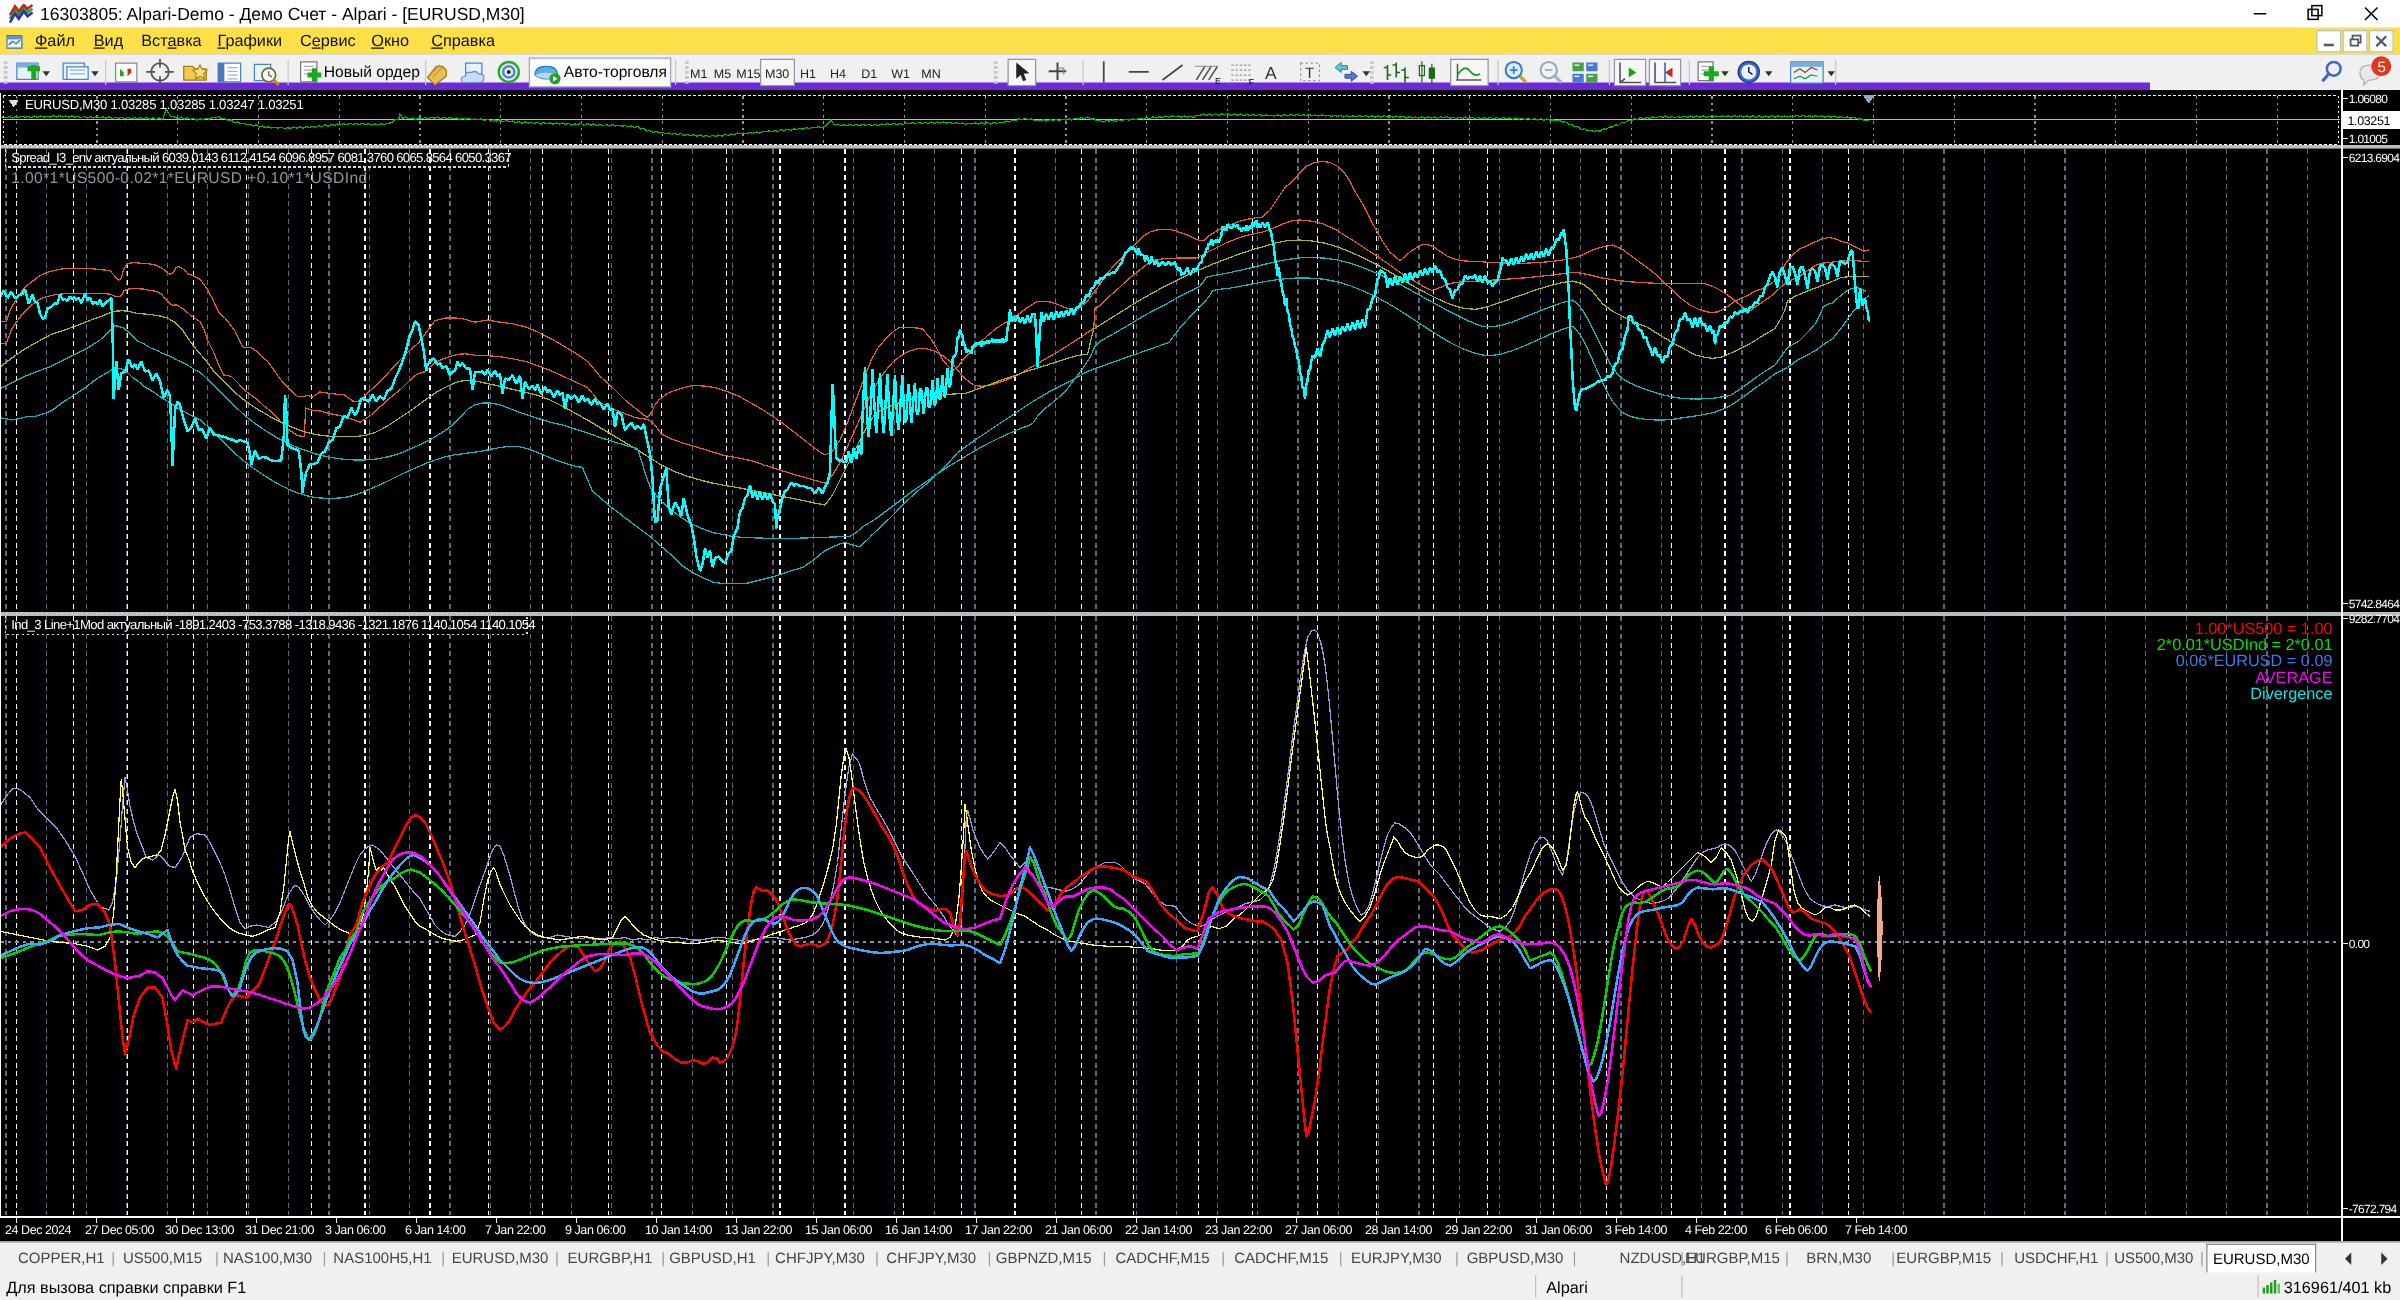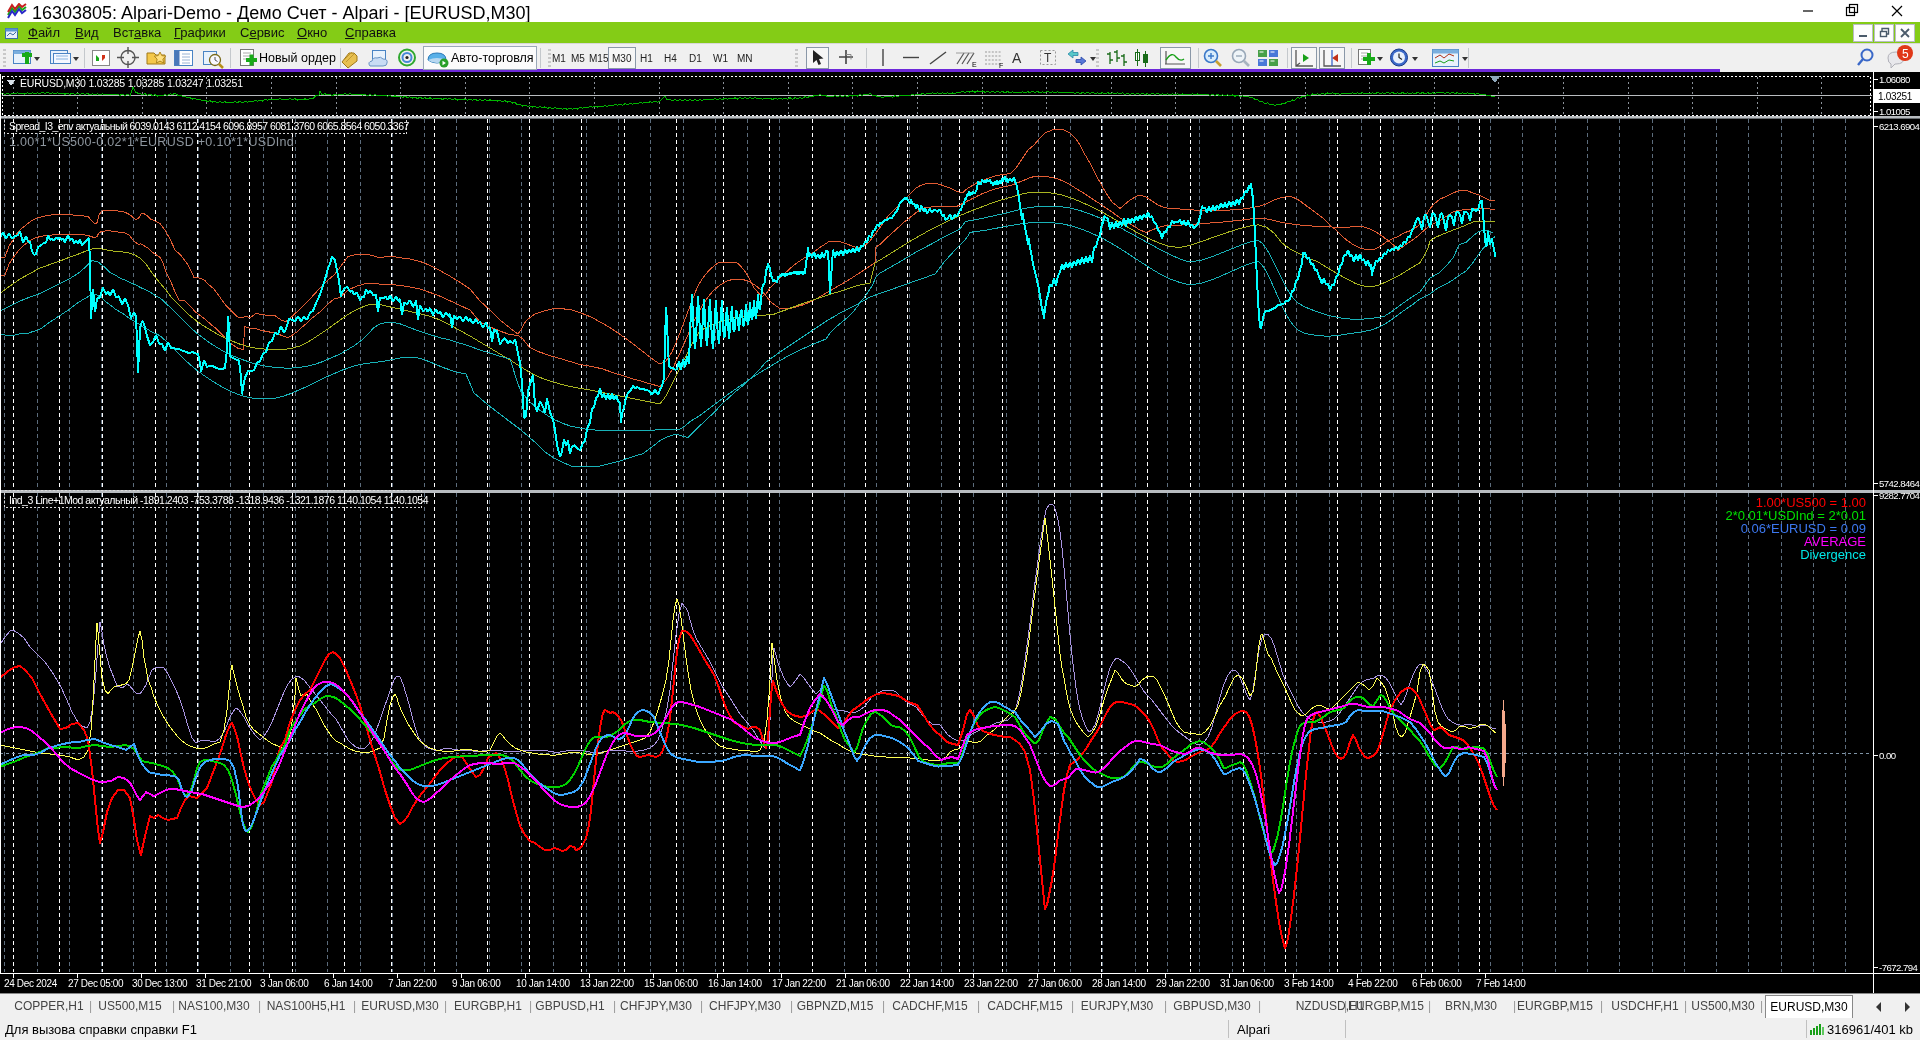--- a/index.html
+++ b/index.html
@@ -1,19 +1,19 @@
 <!DOCTYPE html>
 <html><head><meta charset="utf-8"><style>
 *{margin:0;padding:0;box-sizing:border-box}
 body{width:1920px;height:1040px;overflow:hidden;font-family:"Liberation Sans",sans-serif;background:#f0f0f0;position:relative}
 .abs{position:absolute}
-.titlebar{left:0;top:0;width:1920px;height:22px;background:#fff;color:#000;font-size:18px}
-.menubar{left:0;top:22px;width:1920px;height:22px;background:#84cc16;font-size:13px;color:#111;border-bottom:1px solid #d8d8d8}
+.titlebar{left:0;top:0;width:1920px;height:22px;background:#fff;color:#000;font-size:14px}
+.menubar{left:0;top:22px;width:1920px;height:22px;background:#fde047;font-size:13px;color:#111;border-bottom:1px solid #d8d8d8}
 .menuitem{position:absolute;top:3px}
-.toolbar{left:0;top:44px;width:1720px;height:28px;background:#f0f0f0;border-bottom:3px solid #6d28d9}
+.toolbar{left:0;top:44px;width:1720px;height:28px;background:#f0f0f0;border-bottom:6px solid #6d28d9}
 .tabsbar{left:0;top:993px;width:1920px;height:25px;background:#f0f0f0;border-top:1px solid #888;font-size:12px;color:#444}
 .statusbar{left:0;top:1018px;width:1920px;height:22px;background:#f0f0f0;font-size:13px;color:#000}
 .grip{position:absolute;top:5px;width:3px;height:18px;background:repeating-linear-gradient(180deg,#c8c8c8 0 2px,#f0f0f0 2px 4px)}
 .tsep{position:absolute;top:4px;width:1px;height:20px;background:#c4c8cc}
 svg text{font-family:"Liberation Sans",sans-serif}
 </style></head><body>
 <div class="abs titlebar">
     <svg class="abs" style="left:7px;top:3px" width="20" height="16">
       <path d="M1 12 L5 5 L8 9 L12 3 L15 7 L19 4" fill="none" stroke="#18a818" stroke-width="2"></path>
       <path d="M1 15 L5 8 L8 12 L12 6 L15 10 L19 7" fill="none" stroke="#2828c8" stroke-width="2"></path>

